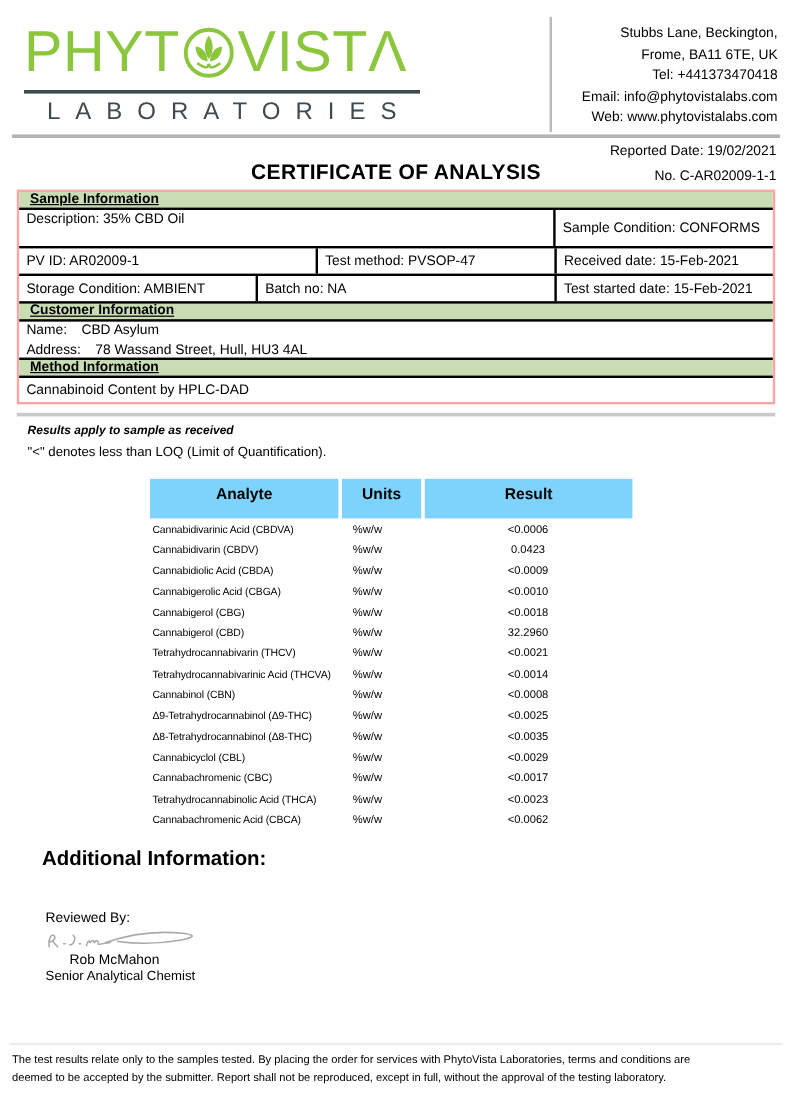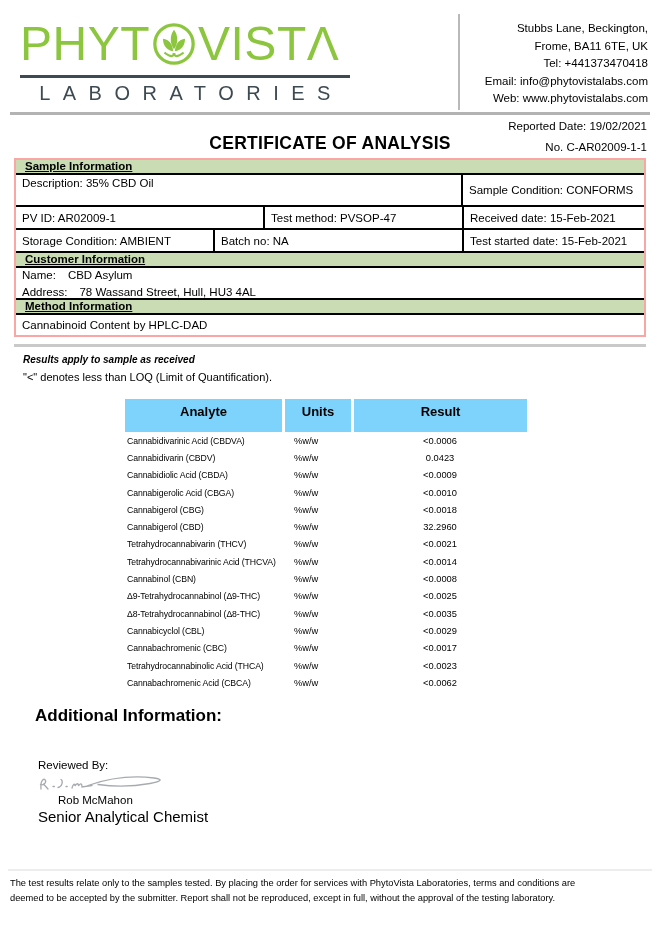--- a/index.html
+++ b/index.html
@@ -57,21 +57,21 @@
   .r-row { display:flex; height:17.3px; align-items:center; }
   .r-analyte { width:162px; font-weight:normal; font-size:8.7px; letter-spacing:-0.1px; padding-left:2px; white-space:nowrap; }
   .r-units { width:66px; font-size:9.3px; padding-left:7px; }
   .r-result { width:174px; font-size:9.3px; text-align:center; }
 
   
   .additional-info { position:absolute; top:706px; left:35px; font-size:17px; font-weight:bold; }
   .reviewed-by { position:absolute; top:759px; left:38px; font-size:11.5px; }
   .signature { position:absolute; top:770px; left:36px; width:138px; height:26px; }
   .reviewer-name { position:absolute; top:794px; left:22px; font-size:11.5px;margin-left:36px; }
-  .reviewer-title { position:absolute; top:808px; left:38px; font-size:15px; }
+  .reviewer-title { position:absolute; top:808px; left:38px; font-size:11px; }
 
   .footer-rule { position:absolute; top:869px; left:8px; width:644px; height:2px; background:#ededed; }
   .disclaimer { position:absolute; top:876px; left:10px; width:600px; font-size:9.3px; line-height:14.5px; }
 </style>
 </head>
 <body>
 
 <div class="page">
 
   <div class="logo-block">

